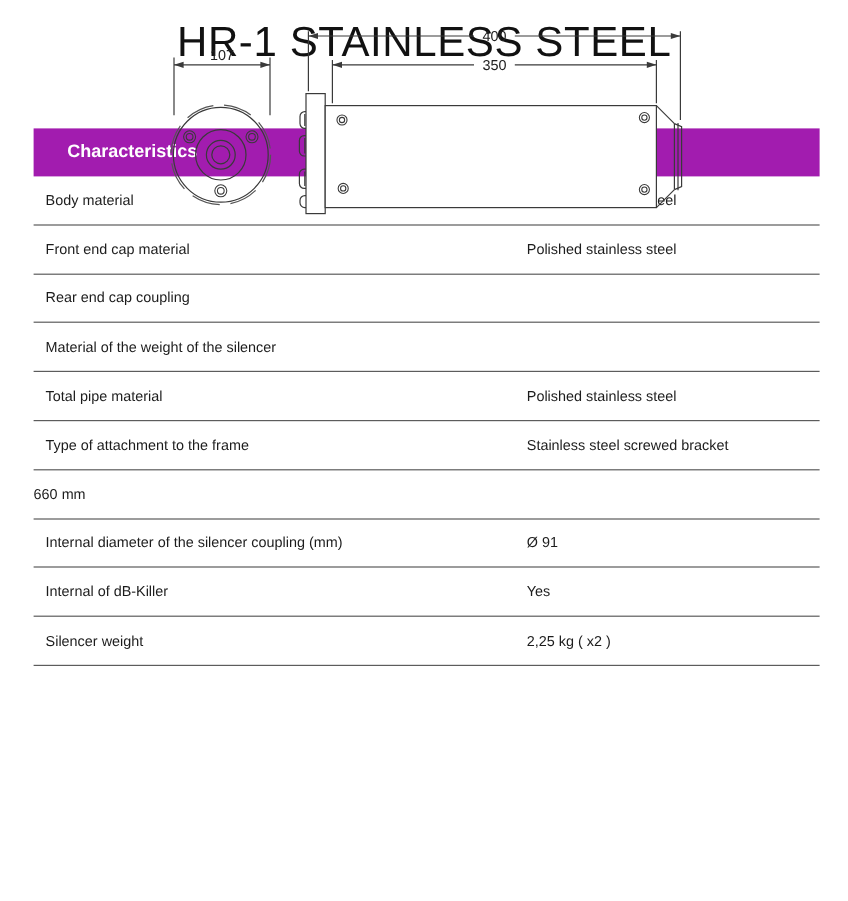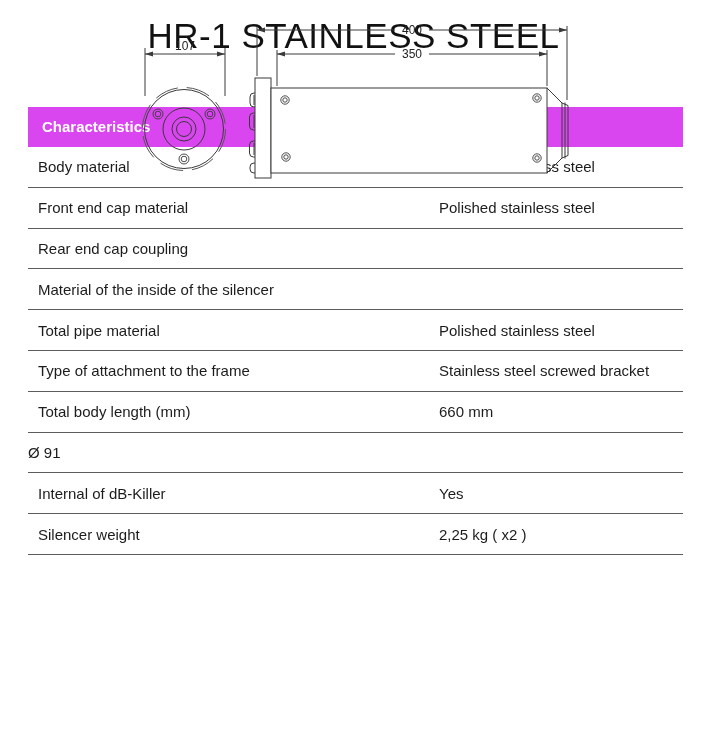--- a/index.html
+++ b/index.html
@@ -14,30 +14,30 @@
   .page-title {
     position:absolute; top:16px; left:0; width:707px;
     text-align:center;
     font-size:35px; font-weight:400; letter-spacing:0.5px;
     color:#111111;
   }
   .spec-table {
     position:absolute; left:28px; top:107px; width:655px;
   }
   .table-header {
-    background:#d946ef; color:#ffffff;
+    background:#a21caf; color:#ffffff;
     font-weight:bold; font-size:15px;
     height:40px; line-height:40px;
-    padding-left:14px; box-sizing:border-box;
+    padding-left:28px; box-sizing:border-box;
   }
   .spec-row {
     display:flex; align-items:center;
     height:39.8px;
     border-bottom:1.5px solid #5c5c5c;
-    font-size:15px;
+    font-size:12px;
   }
   .spec-label {
     width:411px; padding-left:10px; box-sizing:border-box; flex:none;
   }
   .spec-value { flex:1; }
   .drawing-svg {
     position:absolute; left:0; top:550; width:707px; height:201px;
   }
   .dim-text {
     font-family:"Liberation Sans", sans-serif;
@@ -57,35 +57,35 @@
     <div class="spec-value">Polished stainless steel</div>
   </div>
   <div class="spec-row">
     <div class="spec-label">Front end cap material</div>
     <div class="spec-value">Polished stainless steel</div>
   </div>
   <div class="spec-row">
     <div class="spec-label">Rear end cap coupling</div>
   </div>
   <div class="spec-row">
-    <div class="spec-label">Material of the inside of the silencer</div>
+    <div class="spec-label">Material of the weight of the silencer</div>
   </div>
   <div class="spec-row">
     <div class="spec-label">Total pipe material</div>
     <div class="spec-value">Polished stainless steel</div>
   </div>
   <div class="spec-row">
     <div class="spec-label">Type of attachment to the frame</div>
     <div class="spec-value">Stainless steel screwed bracket</div>
   </div>
   <div class="spec-row">
-    <div class="spec-label">Total body length (mm)</div>
     <div class="spec-value">660 mm</div>
   </div>
   <div class="spec-row">
+    <div class="spec-label">Internal diameter of the silencer coupling (mm)</div>
     <div class="spec-value">Ø 91</div>
   </div>
   <div class="spec-row">
     <div class="spec-label">Internal of dB-Killer</div>
     <div class="spec-value">Yes</div>
   </div>
   <div class="spec-row">
     <div class="spec-label">Silencer weight</div>
     <div class="spec-value">2,25 kg ( x2 )</div>
   </div>

